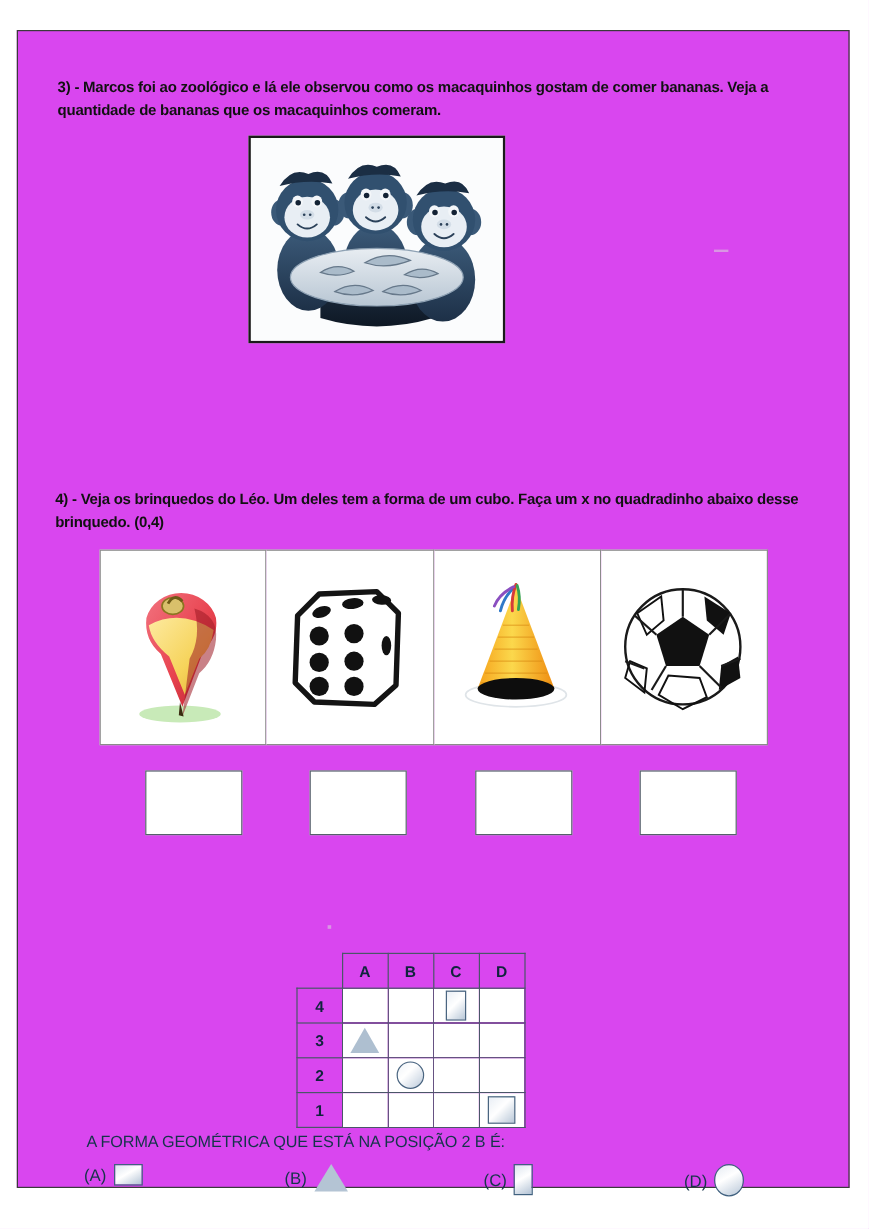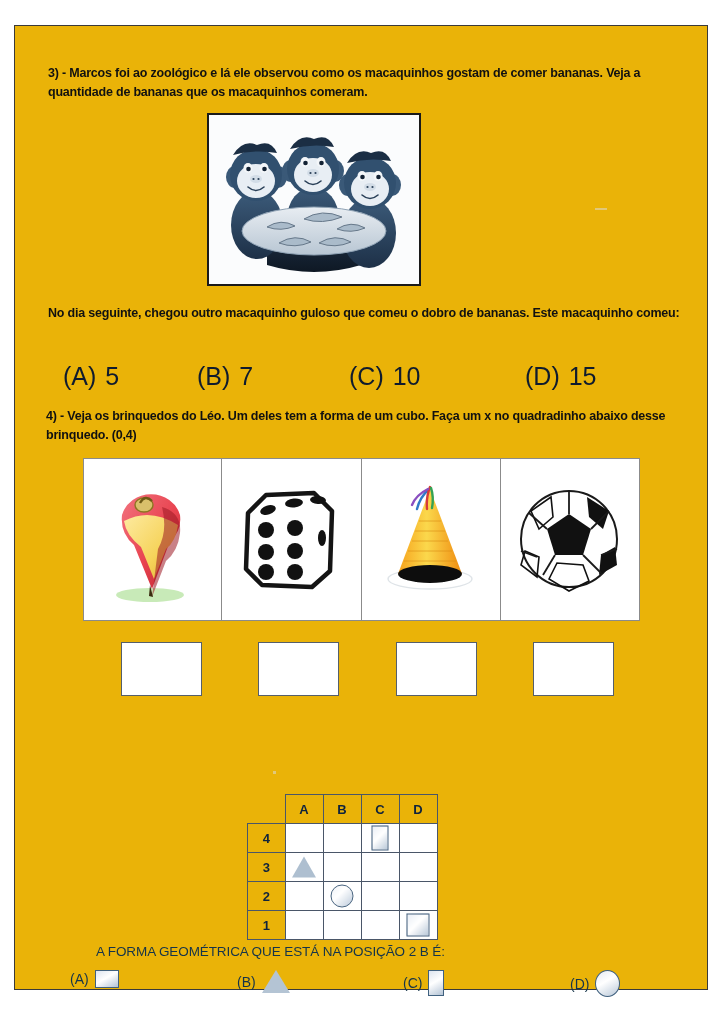--- a/index.html
+++ b/index.html
@@ -17,21 +17,21 @@
 
   
   #page-frame {
     position: absolute;
     left: 14px;
     top: 25px;
     width: 694px;
     height: 965px;
     border: 1px solid #3a3a3a;
     box-sizing: border-box;
-    background: #eab308;
+    background: #d946ef;
   }
 
   
   .q-text {
     position: absolute;
     font-weight: bold;
     font-size: 12.5px;
     line-height: 19px;
     color: #111111;
     letter-spacing: -0.2px;
@@ -196,21 +196,20 @@
   
   #geo-question {
     position: absolute;
     left: 57px;
     top: 918px;
     font-size: 13.5px;
     font-weight: normal;
     color: #15344a;
     letter-spacing: -0.1px;
     white-space: nowrap;
-    margin-left: 24px;
   }
 
   #geo-options {
     position: absolute;
     left: 40px;
     top: 944px;
     width: 640px;
     height: 34px;
   }
   .geo-opt {
@@ -345,36 +344,21 @@
       <g fill="#aabbca" stroke="#66788a" stroke-width="1">
         <path d="M58 112 q14 -9 28 -1 q-14 6 -28 1Z"></path>
         <path d="M95 104 q18 -11 38 -2 q-20 8 -38 2Z"></path>
         <path d="M128 114 q14 -9 28 -1 q-14 6 -28 1Z"></path>
         <path d="M70 128 q16 -10 32 -1 q-16 7 -32 1Z"></path>
         <path d="M110 128 q16 -10 32 -1 q-16 7 -32 1Z"></path>
       </g>
     </svg>
   </div>
 
-  <div class="q-text" id="q3-followup">No dia seguinte, chegou outro macaquinho guloso que comeu o dobro de bananas. Este macaquinho comeu:</div>
-
-  <div id="q3-options">
-    <div class="opt" id="q3-opt-a">
-      <span class="lbl">(A)</span><span class="val">5</span>
-    </div>
-    <div class="opt" id="q3-opt-b">
-      <span class="lbl">(B)</span><span class="val">7</span>
-    </div>
-    <div class="opt" id="q3-opt-c">
-      <span class="lbl">(C)</span><span class="val">10</span>
-    </div>
-    <div class="opt" id="q3-opt-d">
-      <span class="lbl">(D)</span><span class="val">15</span>
-    </div>
-  </div>
+
 
   <div class="q-text" id="q4-text">4) - Veja os brinquedos do Léo. Um deles tem a forma de um cubo. Faça um x no quadradinho abaixo desse brinquedo. (0,4)</div>
 
   <div id="toys-row">
 
     <div class="toy-cell">
       <svg width="137" height="161" viewBox="0 0 137 161">
         <defs>
           <linearGradient id="topRed" x1="0" y1="0" x2="1" y2="1">
             <stop offset="0%" stop-color="#f2737f"></stop>

